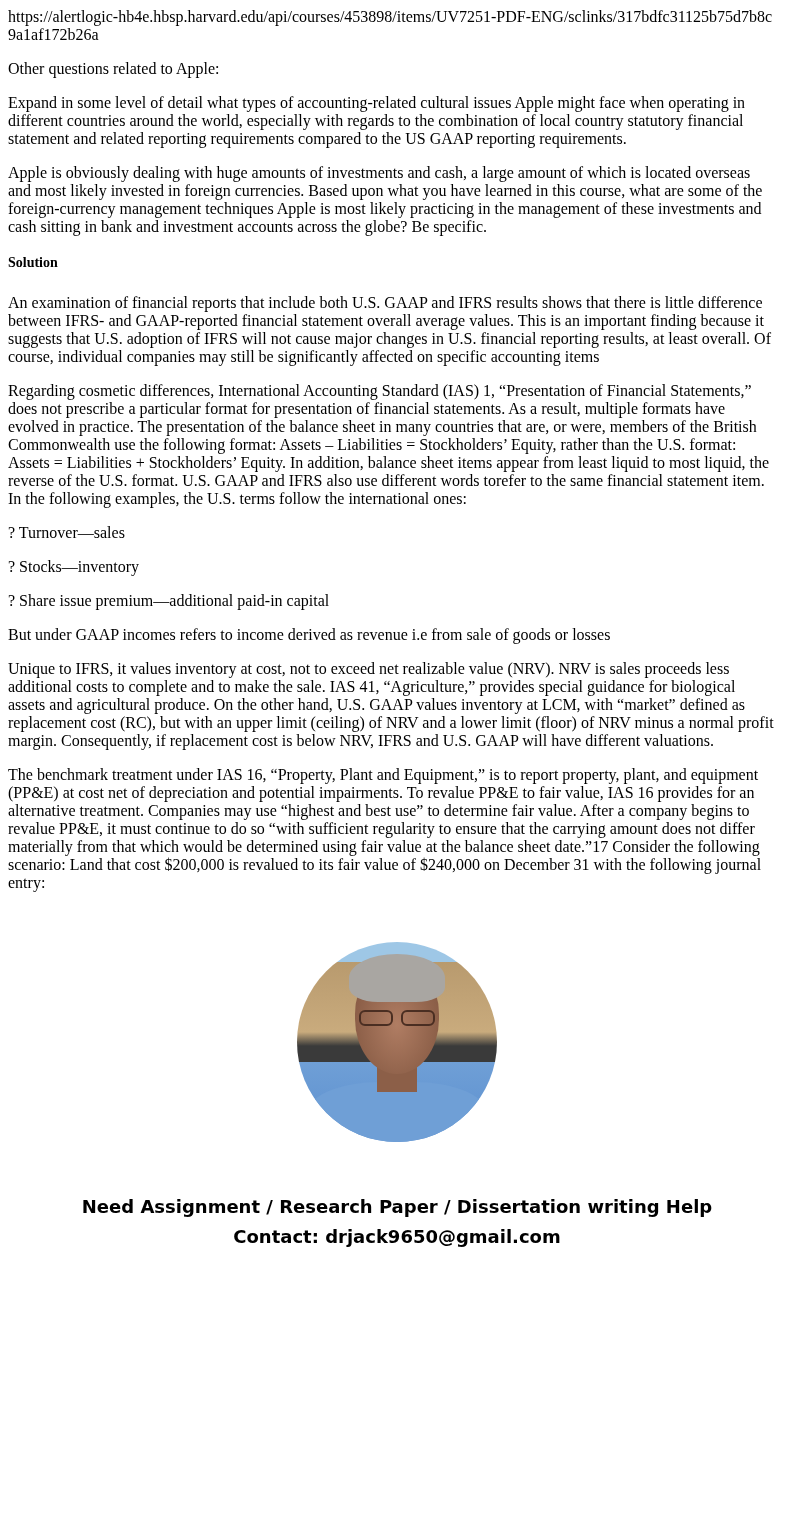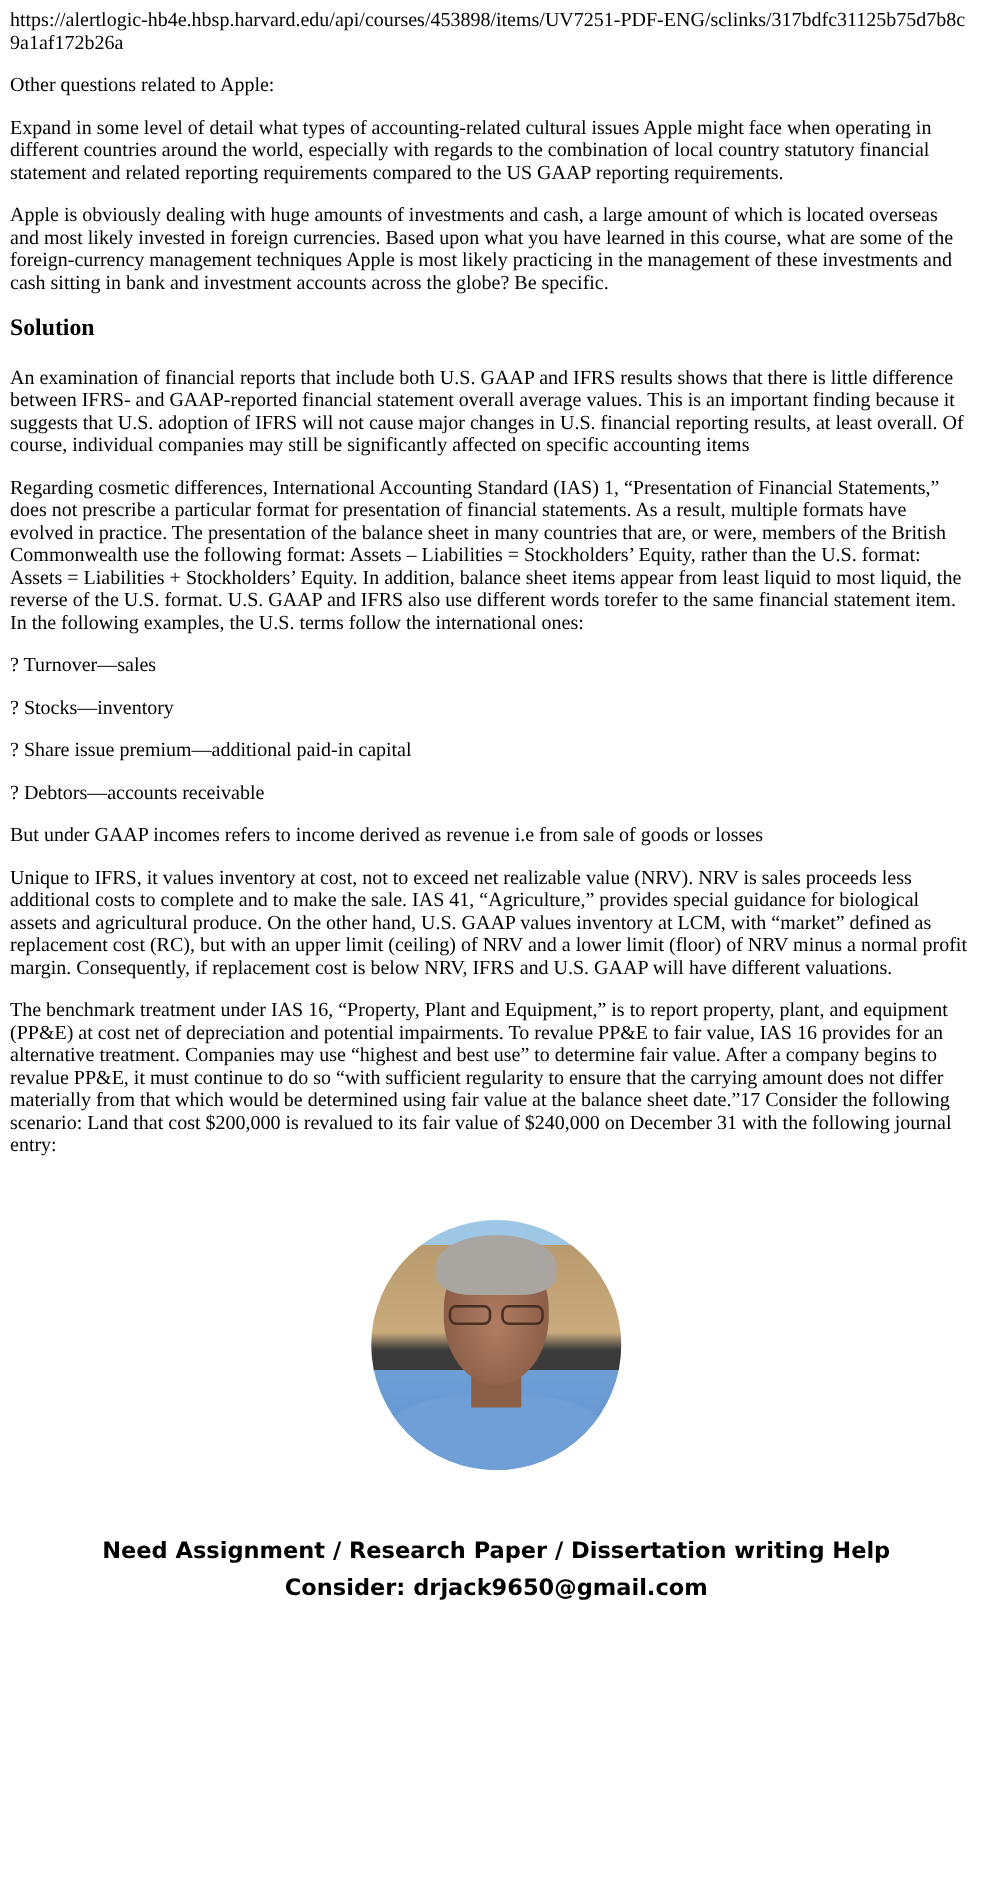--- a/index.html
+++ b/index.html
@@ -7,21 +7,21 @@
       width: 794px;
       font-family: "Liberation Serif", serif;
       font-size: 16px;
       line-height: 18px;
       color: #000000;
     }
     .content { padding: 8px 20px 0 8px; }
     p { margin: 0 0 16px 0; }
     .url { margin-bottom: 16px; word-break: break-all; }
     h3 {
-      font-size: 19px;
+      font-size: 14px;
       font-weight: bold;
       margin: 0 0 20px 0;
       line-height: 22px;
     }
     .avatar-wrap {
       display: flex;
       justify-content: center;
       margin-top: 50px;
     }
     .avatar {
@@ -91,21 +91,20 @@
   <p>Apple is obviously dealing with huge amounts of investments and cash, a large amount of which is located overseas and most likely invested in foreign currencies. Based upon what you have learned in this course, what are some of the foreign-currency management techniques Apple is most likely practicing in the management of these investments and cash sitting in bank and investment accounts across the globe? Be specific.</p>
 
   <h3>Solution</h3>
 
   <p>An examination of financial reports that include both U.S. GAAP and IFRS results shows that there is little difference between IFRS- and GAAP-reported financial statement overall average values. This is an important finding because it suggests that U.S. adoption of IFRS will not cause major changes in U.S. financial reporting results, at least overall. Of course, individual companies may still be significantly affected on specific accounting items</p>
   <p>Regarding cosmetic differences, International Accounting Standard (IAS) 1, “Presentation of Financial Statements,” does not prescribe a particular format for presentation of financial statements. As a result, multiple formats have evolved in practice. The presentation of the balance sheet in many countries that are, or were, members of the British Commonwealth use the following format: Assets – Liabilities = Stockholders’ Equity, rather than the U.S. format: Assets = Liabilities + Stockholders’ Equity. In addition, balance sheet items appear from least liquid to most liquid, the reverse of the U.S. format. U.S. GAAP and IFRS also use different words torefer to the same financial statement item. In the following examples, the U.S. terms follow the international ones:</p>
 
   <p>? Turnover—sales</p>
   <p>? Stocks—inventory</p>
   <p>? Share issue premium—additional paid-in capital</p>
-  <p>? Debtors—accounts receivable</p>
 
   <p>But under GAAP incomes refers to income derived as revenue i.e from sale of goods or losses</p>
   <p>Unique to IFRS, it values inventory at cost, not to exceed net realizable value (NRV). NRV is sales proceeds less additional costs to complete and to make the sale. IAS 41, “Agriculture,” provides special guidance for biological assets and agricultural produce. On the other hand, U.S. GAAP values inventory at LCM, with “market” defined as replacement cost (RC), but with an upper limit (ceiling) of NRV and a lower limit (floor) of NRV minus a normal profit margin. Consequently, if replacement cost is below NRV, IFRS and U.S. GAAP will have different valuations.</p>
   <p>The benchmark treatment under IAS 16, “Property, Plant and Equipment,” is to report property, plant, and equipment (PP&amp;E) at cost net of depreciation and potential impairments. To revalue PP&amp;E to fair value, IAS 16 provides for an alternative treatment. Companies may use “highest and best use” to determine fair value. After a company begins to revalue PP&amp;E, it must continue to do so “with sufficient regularity to ensure that the carrying amount does not differ materially from that which would be determined using fair value at the balance sheet date.”17 Consider the following scenario: Land that cost $200,000 is revalued to its fair value of $240,000 on December 31 with the following journal entry:</p>
 </div>
 
 <div class="avatar-wrap">
   <div class="avatar">
     <div class="shirt"></div>
     <div class="neck"></div>
@@ -113,14 +112,14 @@
     <div class="hair"></div>
     <div class="glasses">
         <span></span>
         <span></span>
       </div>
   </div>
 </div>
 
 <div class="promo">
   <div>Need Assignment / Research Paper / Dissertation writing Help</div>
-  <div>Consider: drjack9650@gmail.com</div>
+  <div>Contact: drjack9650@gmail.com</div>
 </div>
 
 </body></html>

